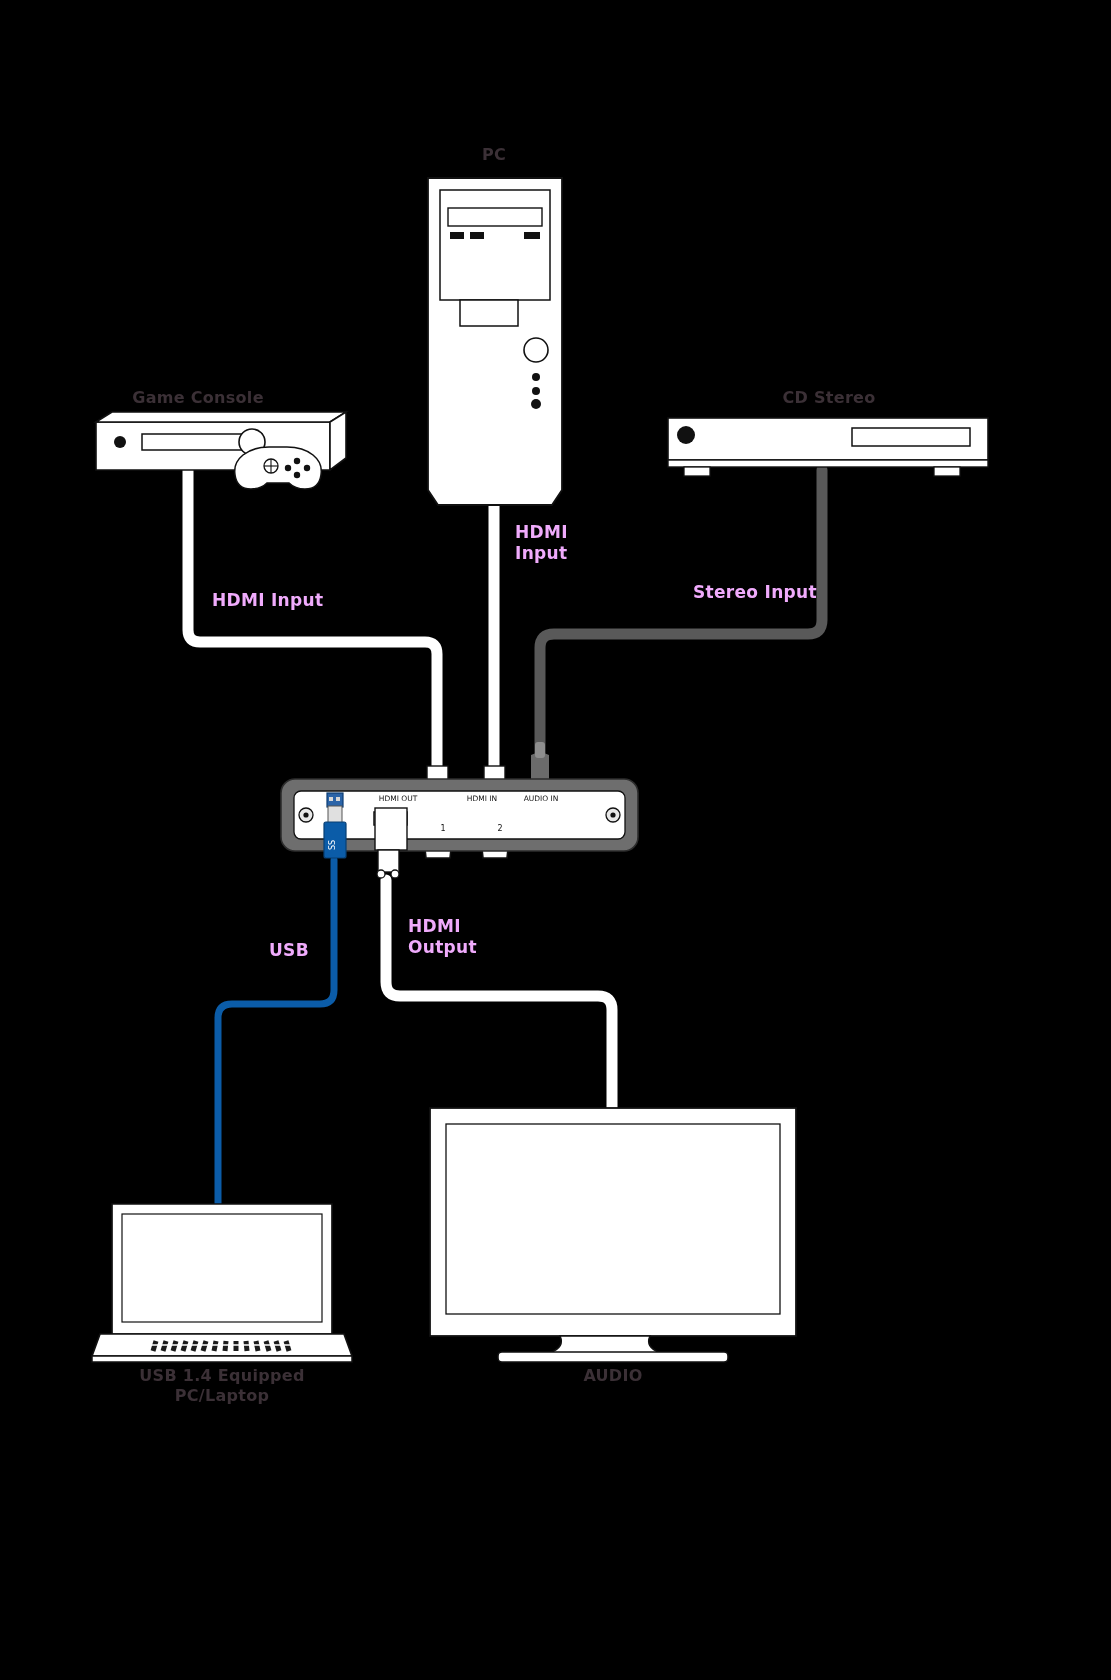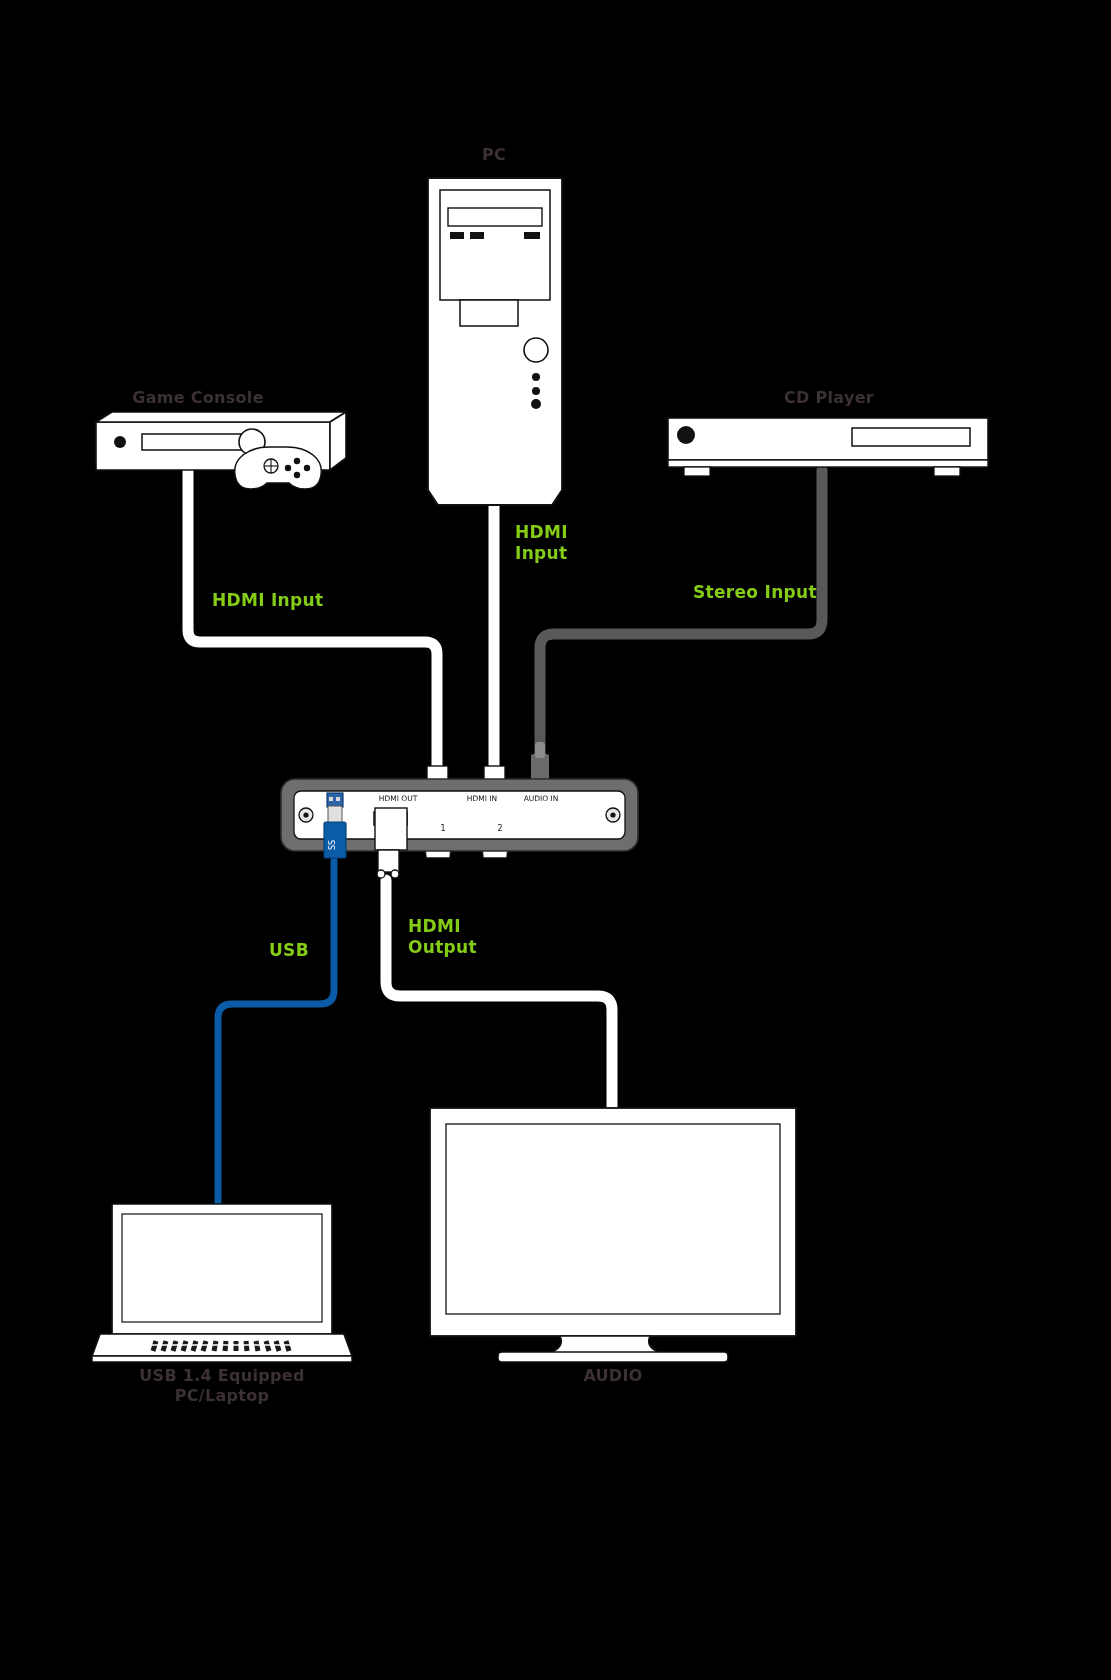--- a/index.html
+++ b/index.html
@@ -1,21 +1,21 @@
 <!DOCTYPE html>
 <html><head>
 <meta charset="utf-8">
 <style>
   html,body{margin:0;padding:0;background:#000;}
   #stage{position:relative;width:1111px;height:1680px;background:#000;
          font-family:"DejaVu Sans","Liberation Sans",sans-serif;overflow:hidden;}
   .lbl{position:absolute;color:#3a2f33;font-weight:bold;letter-spacing:.3px;
        white-space:pre-line;line-height:1.25;}
   .lbl.dev{font-size:16px;color:#3b3036;}
-  .lbl.cable{font-size:17px;color:#84cc16;}
+  .lbl.cable{font-size:17px;color:#f0abfc;}
   .lbl.center{text-align:center;transform:translateX(-50%);}
   svg{position:absolute;left:0;top:0;}
   .panel-txt{font-family:"DejaVu Sans","Liberation Sans",sans-serif;}
 </style>
 </head>
 <body>
 
 <div id="stage">
 
   <svg width="1111" height="1680" viewBox="0 0 1111 1680">
@@ -171,21 +171,21 @@
       <path d="M560 1336 q10 22 -58 22 l206 0 q-68 0 -58 -22 Z" fill="#ffffff" stroke="#111" stroke-width="1.6"></path>
       <rect x="498" y="1352" width="230" height="10" rx="4" fill="#ffffff" stroke="#111" stroke-width="1.6"></rect>
     </g>
 
   </svg>
 
   <div class="lbl dev center" style="left:188px;top:388px;margin-left:10px;">Game Console</div>
 
   <div class="lbl dev center" style="left:494px;top:145px;">PC</div>
 
-  <div class="lbl dev center" style="left:829px;top:388px;">CD Player</div>
+  <div class="lbl dev center" style="left:829px;top:388px;">CD Stereo</div>
 
   <div class="lbl dev center" style="left:222px;top:1366px;text-align:center;">USB 1.4 Equipped
 PC/Laptop</div>
 
   <div class="lbl dev center" style="left:613px;top:1366px;">AUDIO</div>
 
   <div class="lbl cable" style="left:212px;top:590px;">HDMI Input</div>
 
   <div class="lbl cable" style="left:515px;top:522px;">HDMI
 Input</div>

